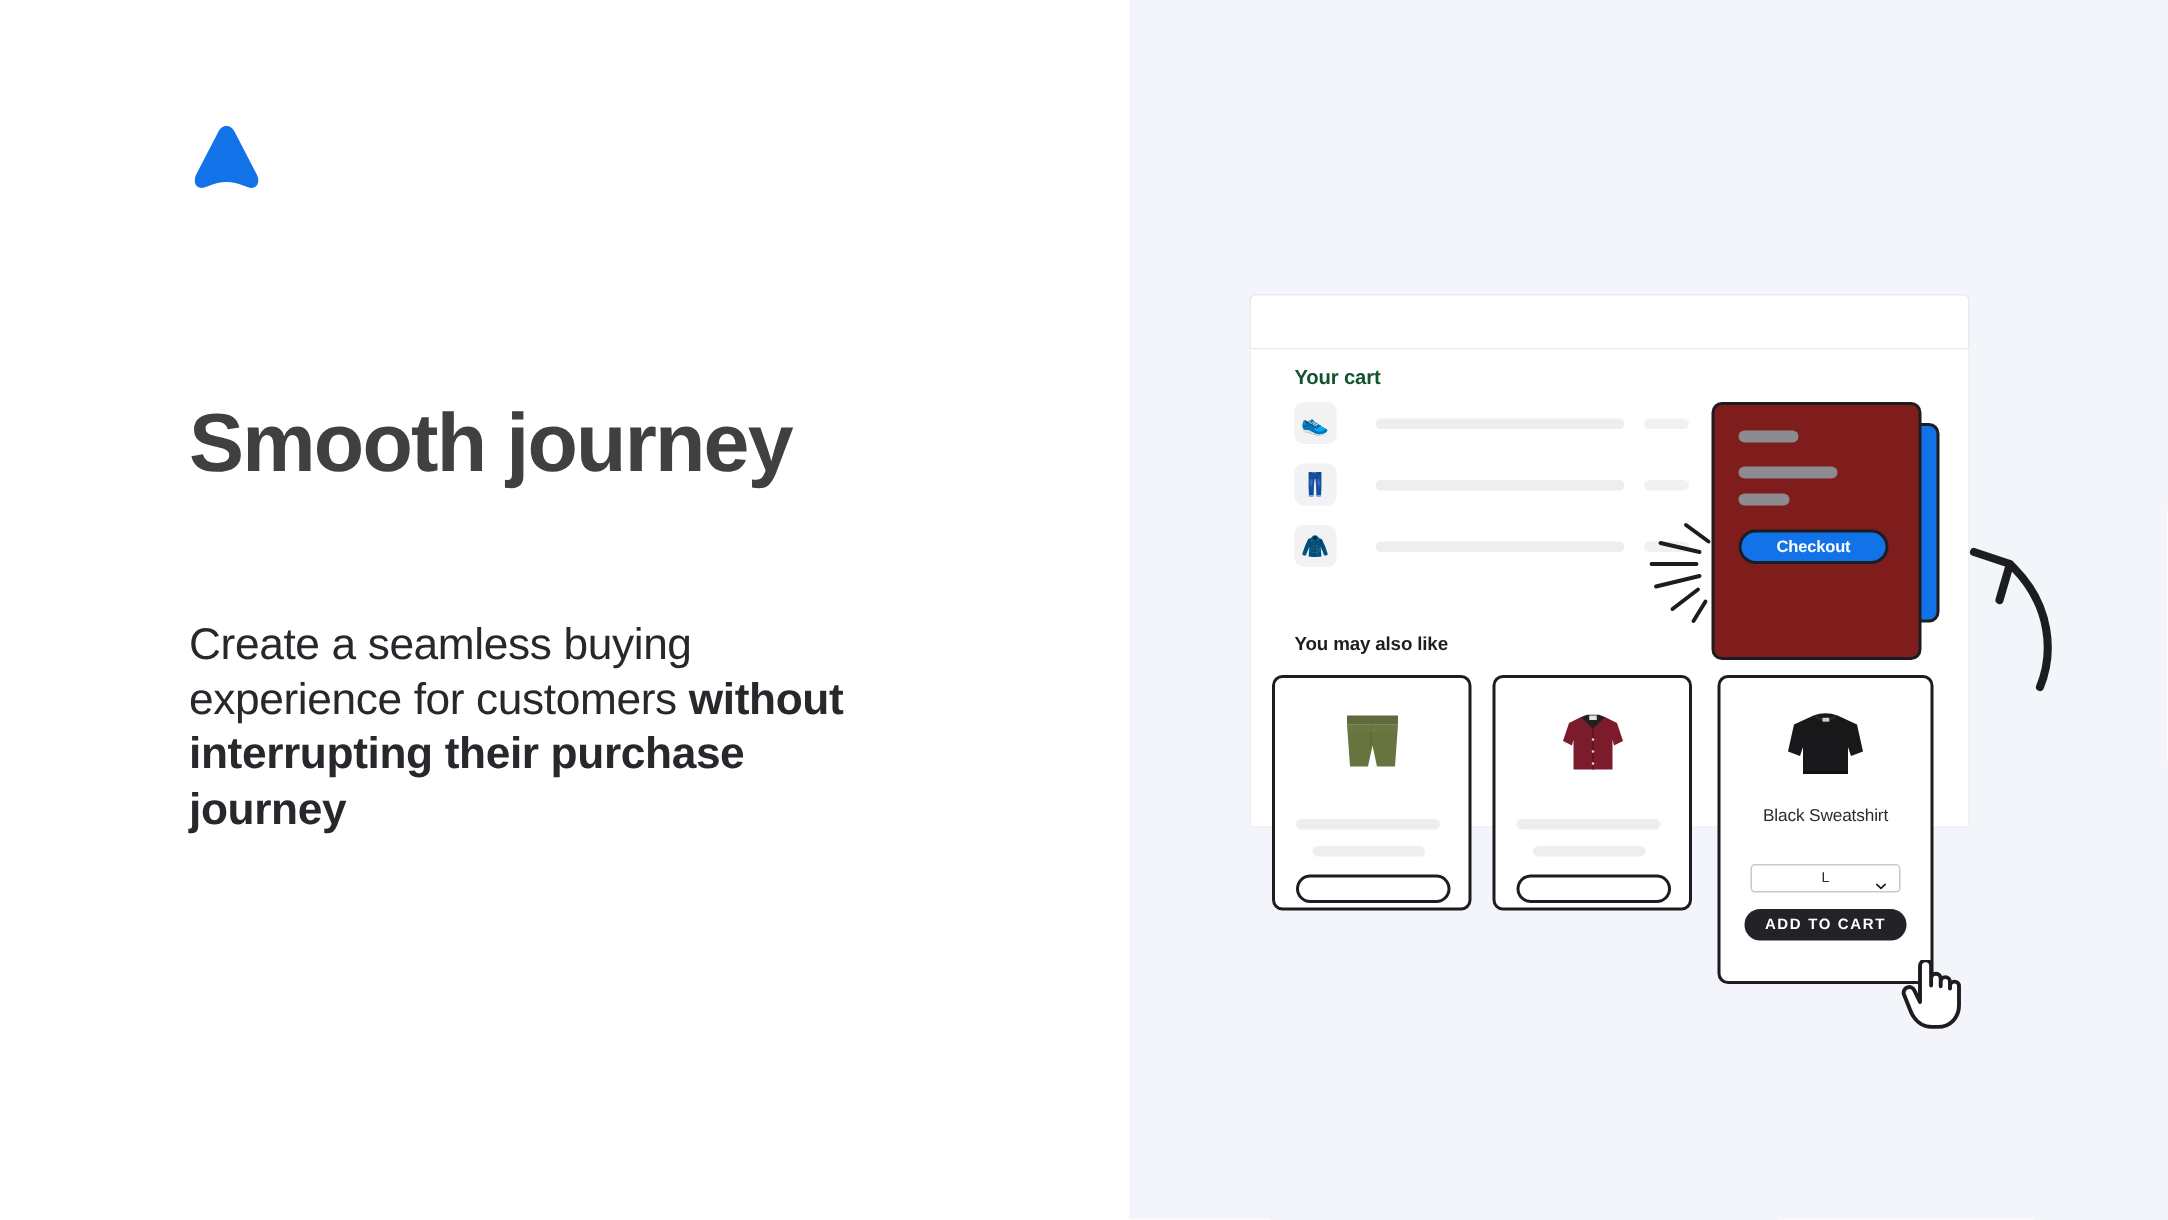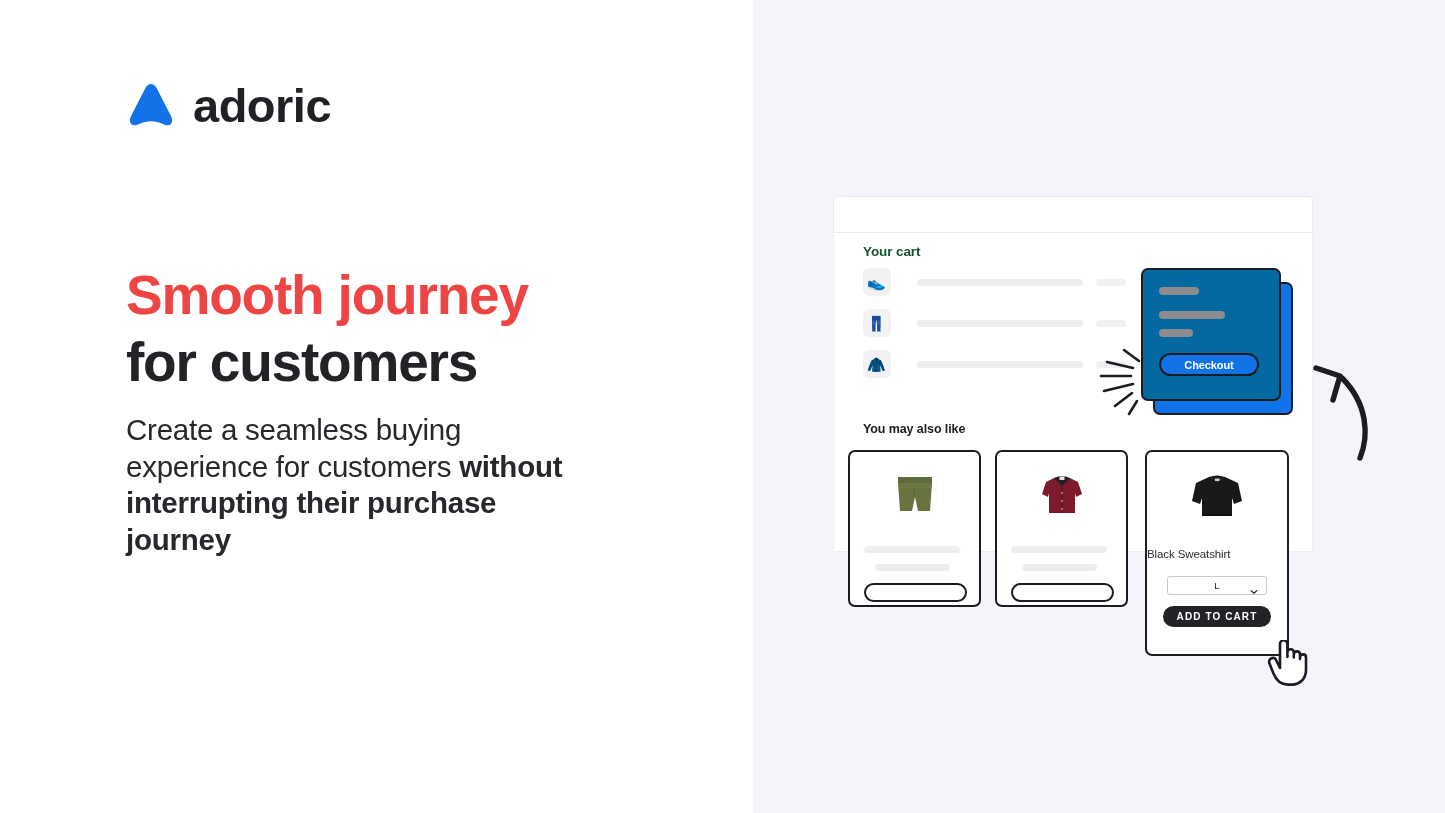--- a/index.html
+++ b/index.html
@@ -42,21 +42,21 @@
   .headline {
     position: absolute;
     left: 126px; top: 262px;
     width: 520px;
     font-size: 55px;
     font-weight: 700;
     line-height: 1.21;
     letter-spacing: -1.2px;
     color: #212327;
   }
-  .headline .hl-blue { color: #ef4444; display: block; }
+  .headline .hl-blue { color: #404040; display: block; }
   .headline .hl-dark { color: #212327; display: block; }
 
   .subcopy {
     position: absolute;
     left: 126px; top: 412px;
     width: 480px;
     font-size: 29.5px;
     line-height: 1.245;
     letter-spacing: -0.25px;
     color: #26282c;
@@ -180,22 +180,22 @@
     position: absolute;
     left: 14px; top: 131px;
     width: 103px; height: 19px;
     border: 2.2px solid #1b1d20;
     border-radius: 12px;
     background: #fff;
   }
 
   .prod-name {
     position: absolute;
-    left: 0; right: 0; top: 96px;
-    text-align: left;
+    left: 0; right: 0; top: 86px;
+    text-align: center;
     font-size: 11.5px;
     color: #2a2c30;
     letter-spacing: -0.1px;
   }
   .size-select {
     position: absolute;
     left: 20px; top: 124px;
     width: 100px; height: 19px;
     border: 1.1px solid #c9c9cf;
     border-radius: 3px;
@@ -236,22 +236,22 @@
     position: absolute;
     left: 320px; top: 86px;
     width: 140px; height: 133px;
     background: #1272e8;
     border: 2px solid #1b1d20;
     border-radius: 7px;
   }
   .popup-card {
     position: absolute;
     left: 308px; top: 72px;
-    width: 140px; height: 133px;
-    background: #0369a1;
+    width: 140px; height: 172px;
+    background: #7f1d1d;
     border: 2.3px solid #1b1d20;
     border-radius: 7px;
   }
   .pbar {
     position: absolute;
     border-radius: 4px;
     background: #8b8b90;
     height: 7.5px;
   }
   .pbar-1 { left: 16px; top: 17px; width: 40px; }
@@ -288,26 +288,24 @@
 
     <div class="logo-row">
       <span>
         <svg class="logo-mark" viewBox="0 0 50 50" xmlns="http://www.w3.org/2000/svg">
           <path d="M25 4 C27.6 4 29.4 5.8 30.6 8.1 L45.2 36.4 C46.6 39.2 46.6 42.3 44.6 44.2
                    C42.7 46.1 39.9 45.3 36.6 43.9 C32.9 42.3 29 41.3 25 41.3
                    C21 41.3 17.1 42.3 13.4 43.9 C10.1 45.3 7.3 46.1 5.4 44.2
                    C3.4 42.3 3.4 39.2 4.8 36.4 L19.4 8.1 C20.6 5.8 22.4 4 25 4 Z" fill="#1272e8"></path>
         </svg>
       </span>
-      <span class="logo-word">adoric</span>
     </div>
 
     <h1 class="headline">
       <span class="hl-blue">Smooth journey</span>
-      <span class="hl-dark">for customers</span>
     </h1>
 
     <p class="subcopy"><span>Create a seamless buying experience for customers </span><b>without interrupting their purchase journey</b></p>
   </div>
 
   <div class="right-pane">
 
     <div class="mockup">
 
       <div class="mockup-chrome"></div>

